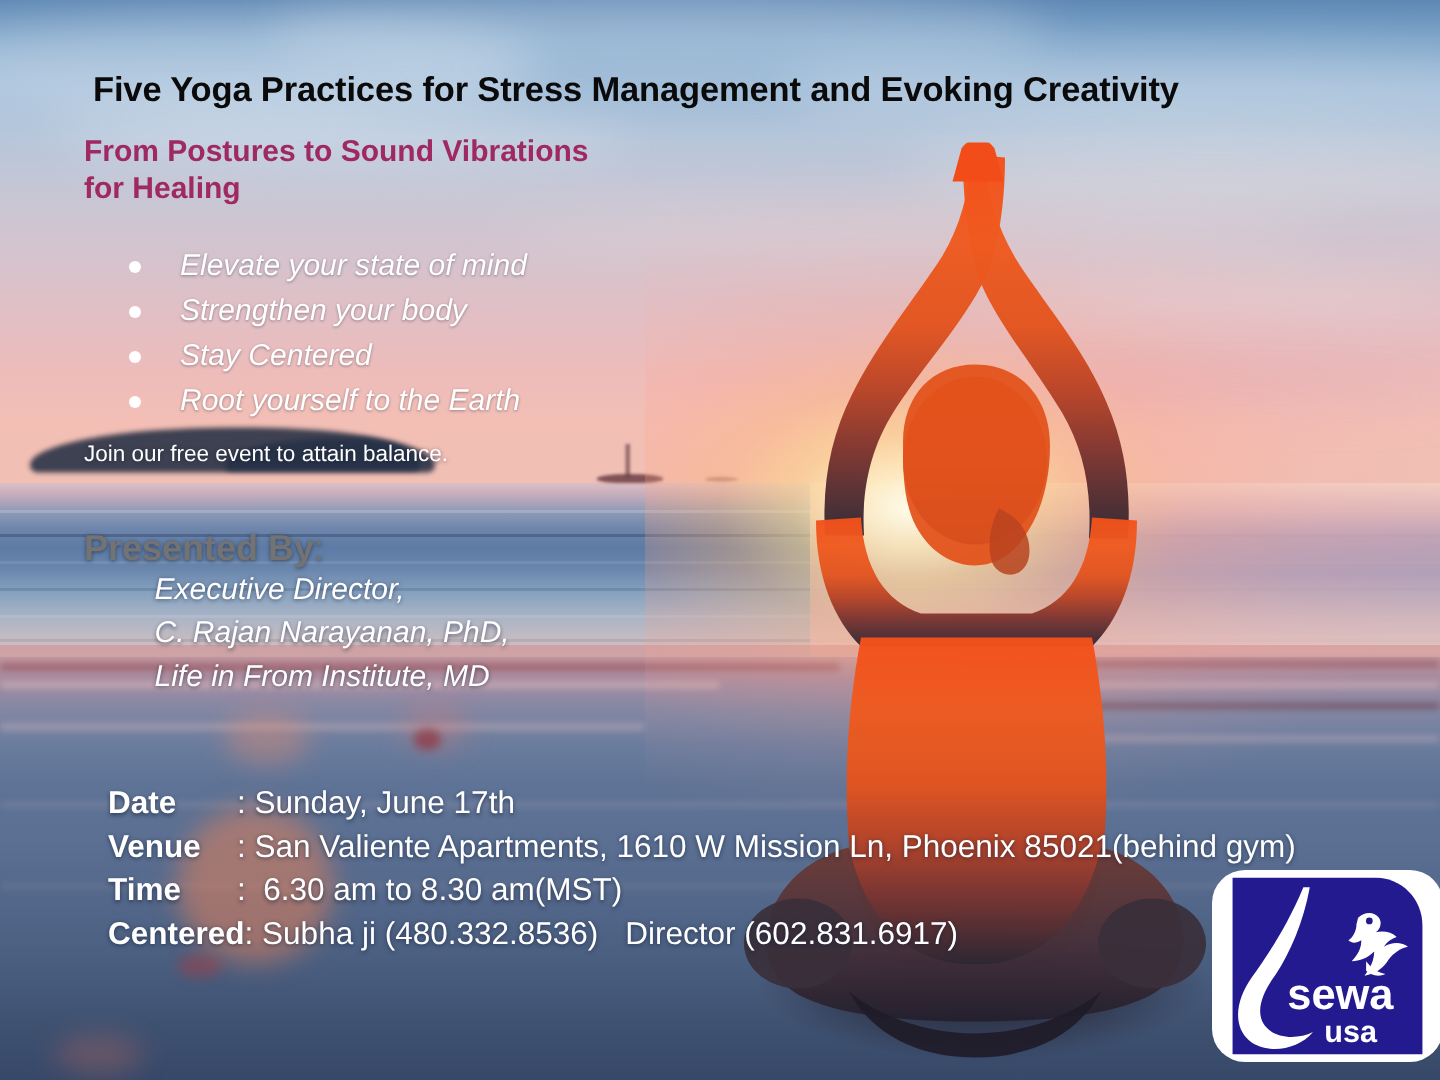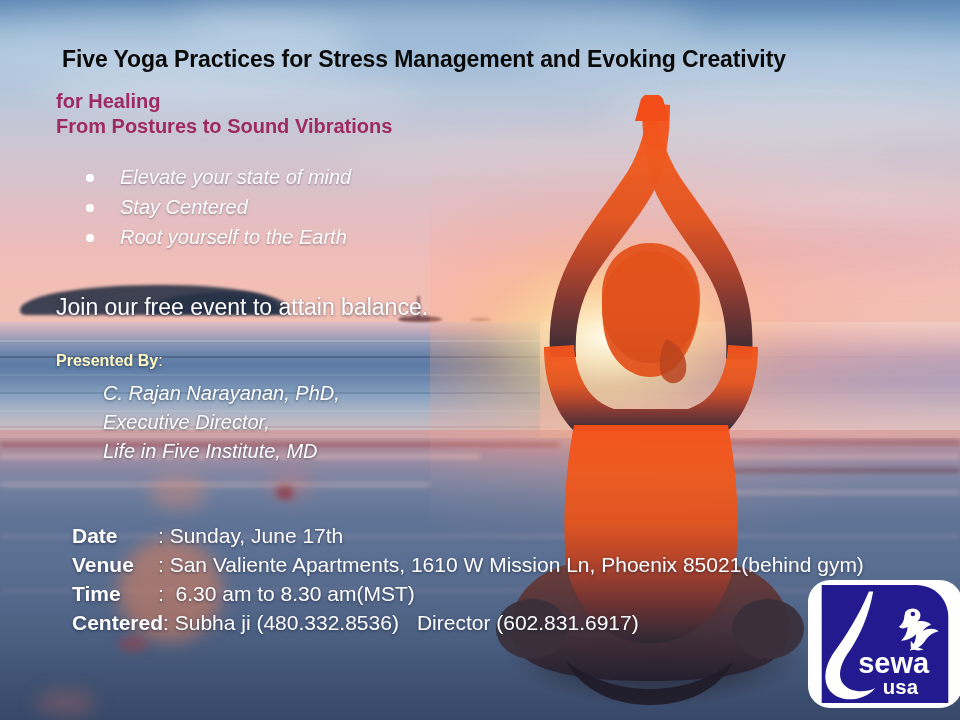--- a/index.html
+++ b/index.html
@@ -201,26 +201,26 @@
     text-shadow: 0 1px 2px rgba(40,40,60,0.45);
   }
   .bullets li::before {
     content: "";
     position: absolute; left: 8px; top: 12px;
     width: 8px; height: 8px; border-radius: 50%;
     background: #ffffff;
   }
   .tagline {
     position: absolute; left: 56px; top: 294px;
-    font-size: 23px; color: #ffffff; white-space: nowrap;
+    font-size: 15px; color: #ffffff; white-space: nowrap;
     text-shadow: 0 1px 3px rgba(20,30,55,0.6);
   }
   .presented-head {
     position: absolute; left: 56px; top: 352px;
-    font-size: 16px; color: #fef9c3; white-space: nowrap;
+    font-size: 24px; color: #737373; white-space: nowrap;
     text-shadow: 0 1px 3px rgba(20,30,55,0.6);
   }
   .presented-head b { font-weight: bold; }
   .presenter-lines {
     position: absolute; left: 103px; top: 379px;
     font-size: 20px; font-style: italic; color: #ffffff;
     line-height: 29px; white-space: nowrap;
     text-shadow: 0 1px 3px rgba(20,30,55,0.6);
   }
   .details {
@@ -395,38 +395,39 @@
       <ellipse cx="298" cy="534" rx="36" ry="30" fill="#3a2f3a" opacity="0.92"></ellipse>
 
       <path d="M96 566 C 118 584, 150 594, 180 594 C 210 594, 242 584, 264 566
                C 248 596, 216 610, 180 610 C 144 610, 112 596, 96 566 Z" fill="#1f1b28" opacity="0.92"></path>
     </svg>
   </div>
 
   <div class="title">Five Yoga Practices for Stress Management and Evoking Creativity</div>
 
   <div class="subtitle">
+    <div>From Postures to Sound Vibrations</div>
     <div>for Healing</div>
-    <div>From Postures to Sound Vibrations</div>
   </div>
 
   <ul class="bullets">
     <li>Elevate your state of mind</li>
+    <li>Strengthen your body</li>
     <li>Stay Centered</li>
     <li>Root yourself to the Earth</li>
   </ul>
 
   <div class="tagline">Join our free event to attain balance.</div>
 
   <div class="presented-head"><b>Presented By</b><span>:</span></div>
 
   <div class="presenter-lines">
+    <div>Executive Director,</div>
     <div>C. Rajan Narayanan, PhD,</div>
-    <div>Executive Director,</div>
-    <div>Life in Five Institute, MD</div>
+    <div>Life in From Institute, MD</div>
   </div>
 
   <div class="details">
     <span class="row"><span class="lbl w-wide">Date</span><span class="sep">:</span>&nbsp;<span class="val">Sunday, June 17th</span></span>
 
     <span class="row"><span class="lbl w-wide">Venue</span><span class="sep">:</span>&nbsp;<span class="val">San Valiente Apartments, 1610 W Mission Ln, Phoenix 85021(behind gym)</span></span>
 
     <span class="row"><span class="lbl w-wide">Time</span><span class="sep">:</span>&nbsp;&nbsp;<span class="val">6.30 am to 8.30 am(MST)</span></span>
 
     <span class="row"><span class="lbl">Centered</span><span class="sep">:</span>&nbsp;<span class="val">Subha ji (480.332.8536)</span><span class="gap"></span><span class="val">Director (602.831.6917)</span></span>

